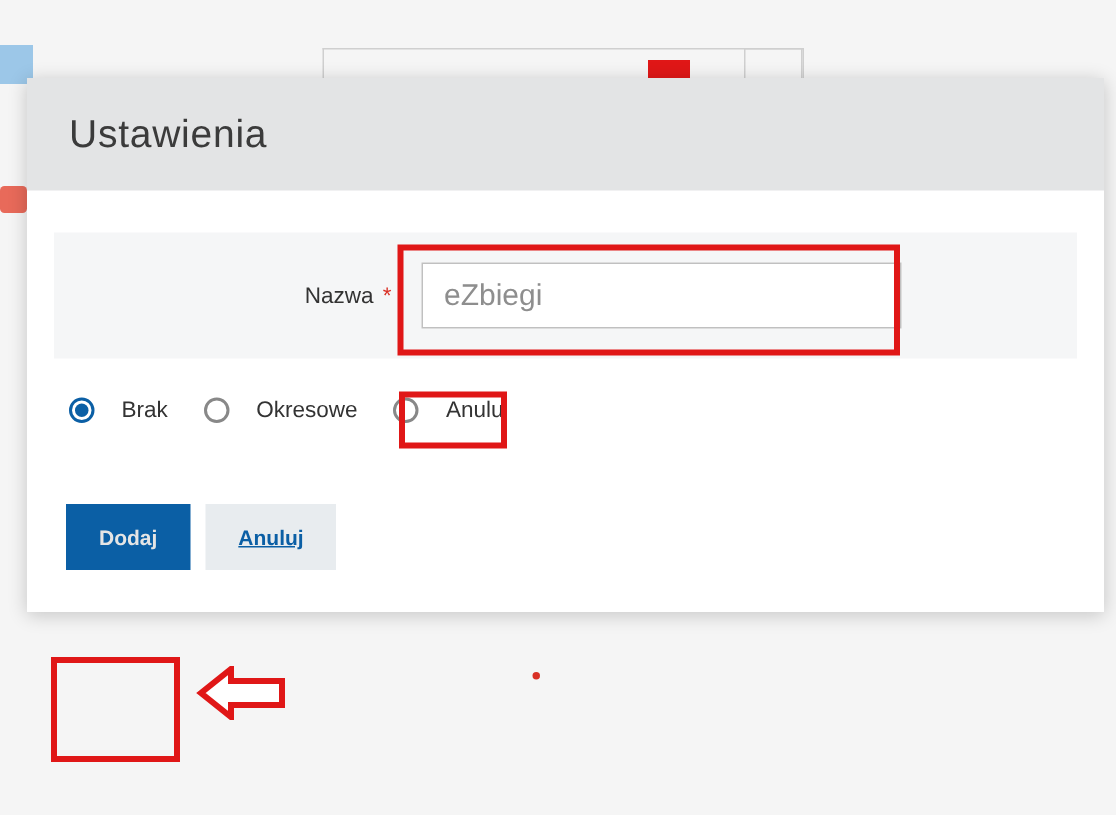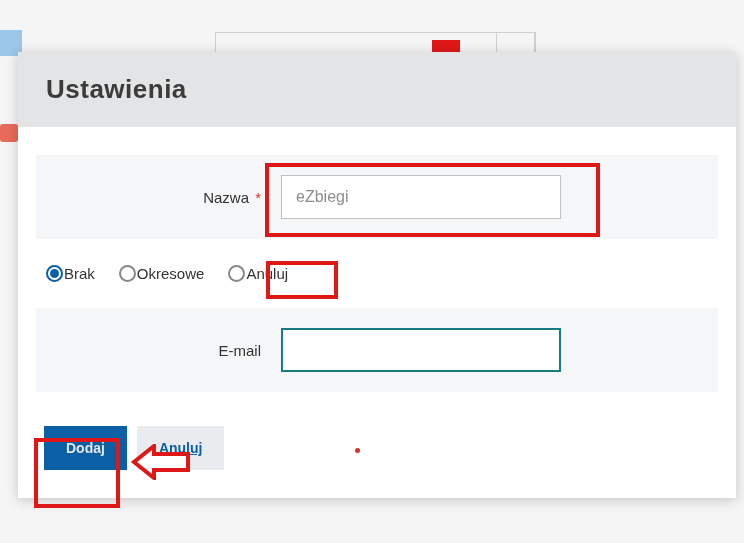--- a/index.html
+++ b/index.html
@@ -22,21 +22,21 @@
       right: 8px;
       background: #ffffff;
       box-shadow: 0 2px 12px rgba(0,0,0,0.2);
     }
     .modal-header {
       background: #e3e4e5;
       padding: 22px 28px;
     }
     .modal-header h2 {
       font-size: 26px;
-      font-weight: 700;
+      font-weight: 400;
       color: #3b3b3b;
       letter-spacing: 0.5px;
     }
     .modal-body {
       padding: 28px 18px 0 18px;
     }
     .form-row {
       display: flex;
       align-items: center;
       padding: 20px 10px;
@@ -55,44 +55,44 @@
     .required {
       color: #d93025;
       margin-left: 2px;
     }
     .form-input-wrap {
       flex: 1;
       display: flex;
       align-items: center;
     }
     input[type="text"] {
-      width: 280px;
+      width: 320px;
       height: 44px;
       padding: 0 14px;
       border: 1px solid #c0c0c0;
-      font-size: 16px;
+      font-size: 20px;
       color: #888;
       background: #fff;
     }
     input[type="text"]::placeholder {
       color: #8e8e8e;
     }
     .email-input {
       border: 2px solid #1a7a82 !important;
       width: 318px;
     }
     .radio-group {
       display: flex;
       align-items: center;
       gap: 24px;
     }
     .radio-item {
       display: flex;
       align-items: flex-end;
-      gap: 1px;
+      gap: 18px;
       cursor: pointer;
     }
     .radio-circle {
       width: 17px;
       height: 17px;
       border: 2px solid #888;
       border-radius: 50%;
       display: inline-flex;
       align-items: center;
       justify-content: center;
@@ -249,26 +249,20 @@
             <span class="radio-label">Okresowe</span>
           </label>
           <label class="radio-item">
             <span class="radio-circle"></span>
             <span class="radio-label">Anuluj</span>
           </label>
         </div>
       </div>
     </div>
 
-    <div class="form-row grey">
-      <div class="form-label">E-mail</div>
-      <div class="form-input-wrap">
-        <input type="text" class="email-input" value="" style="">
-      </div>
-    </div>
 
   </div>
 
   <div class="modal-footer">
     <button class="btn btn-primary">Dodaj</button>
     <button class="btn btn-secondary">Anuluj</button>
   </div>
 </div>
 
 <div class="highlight hl-name"></div>

